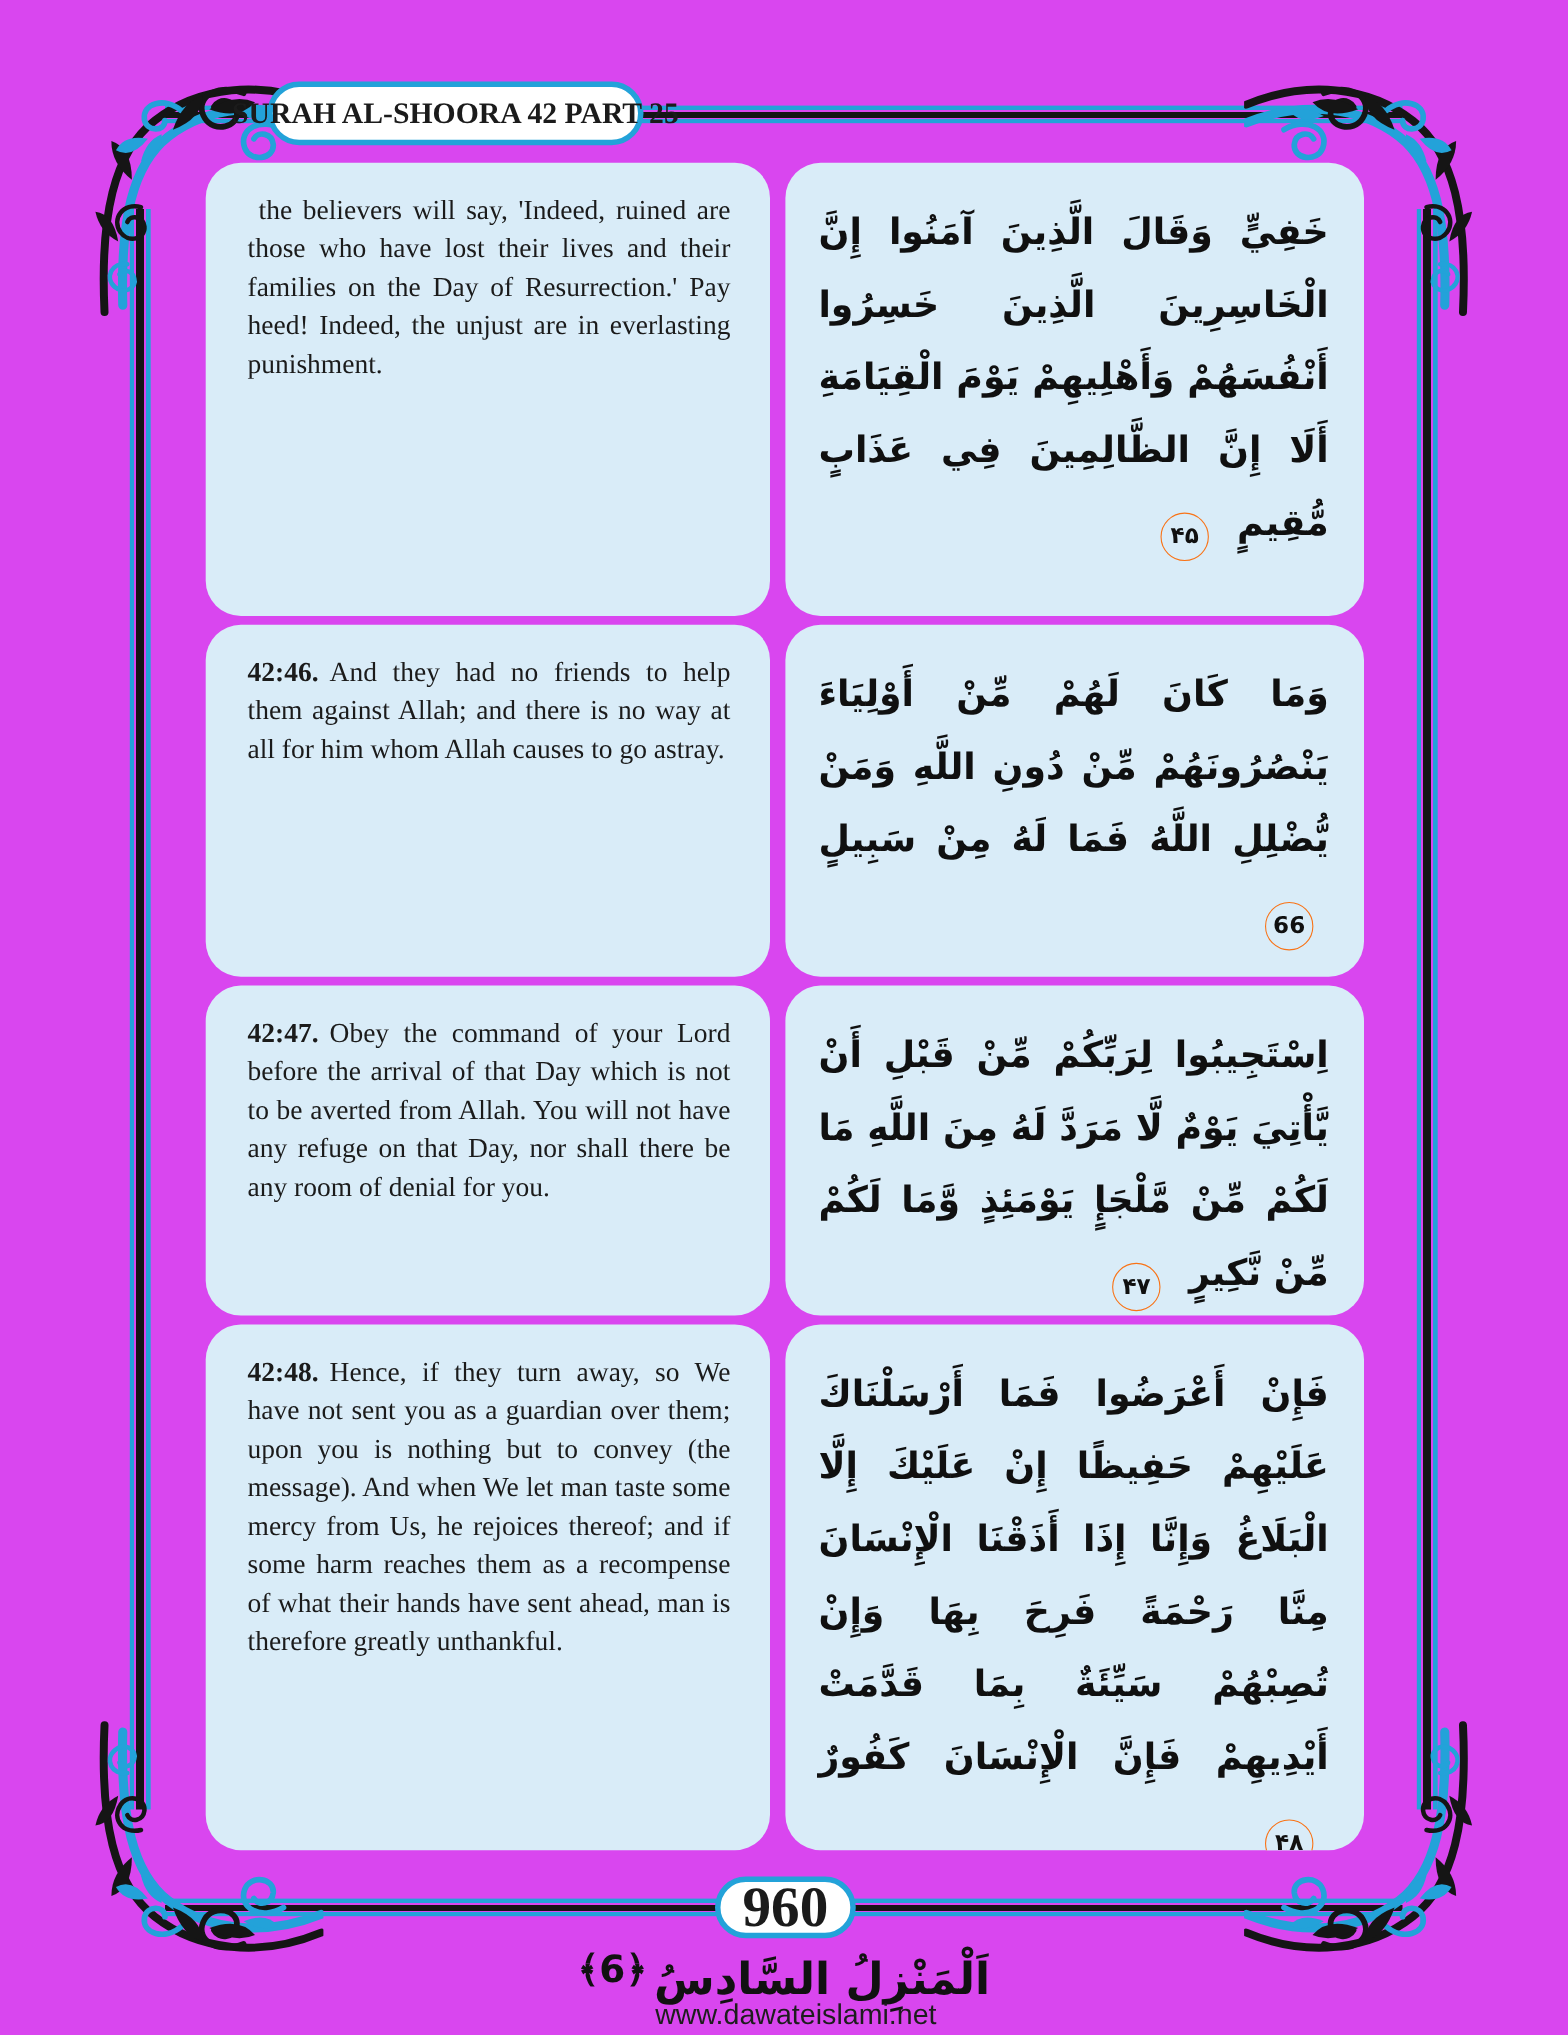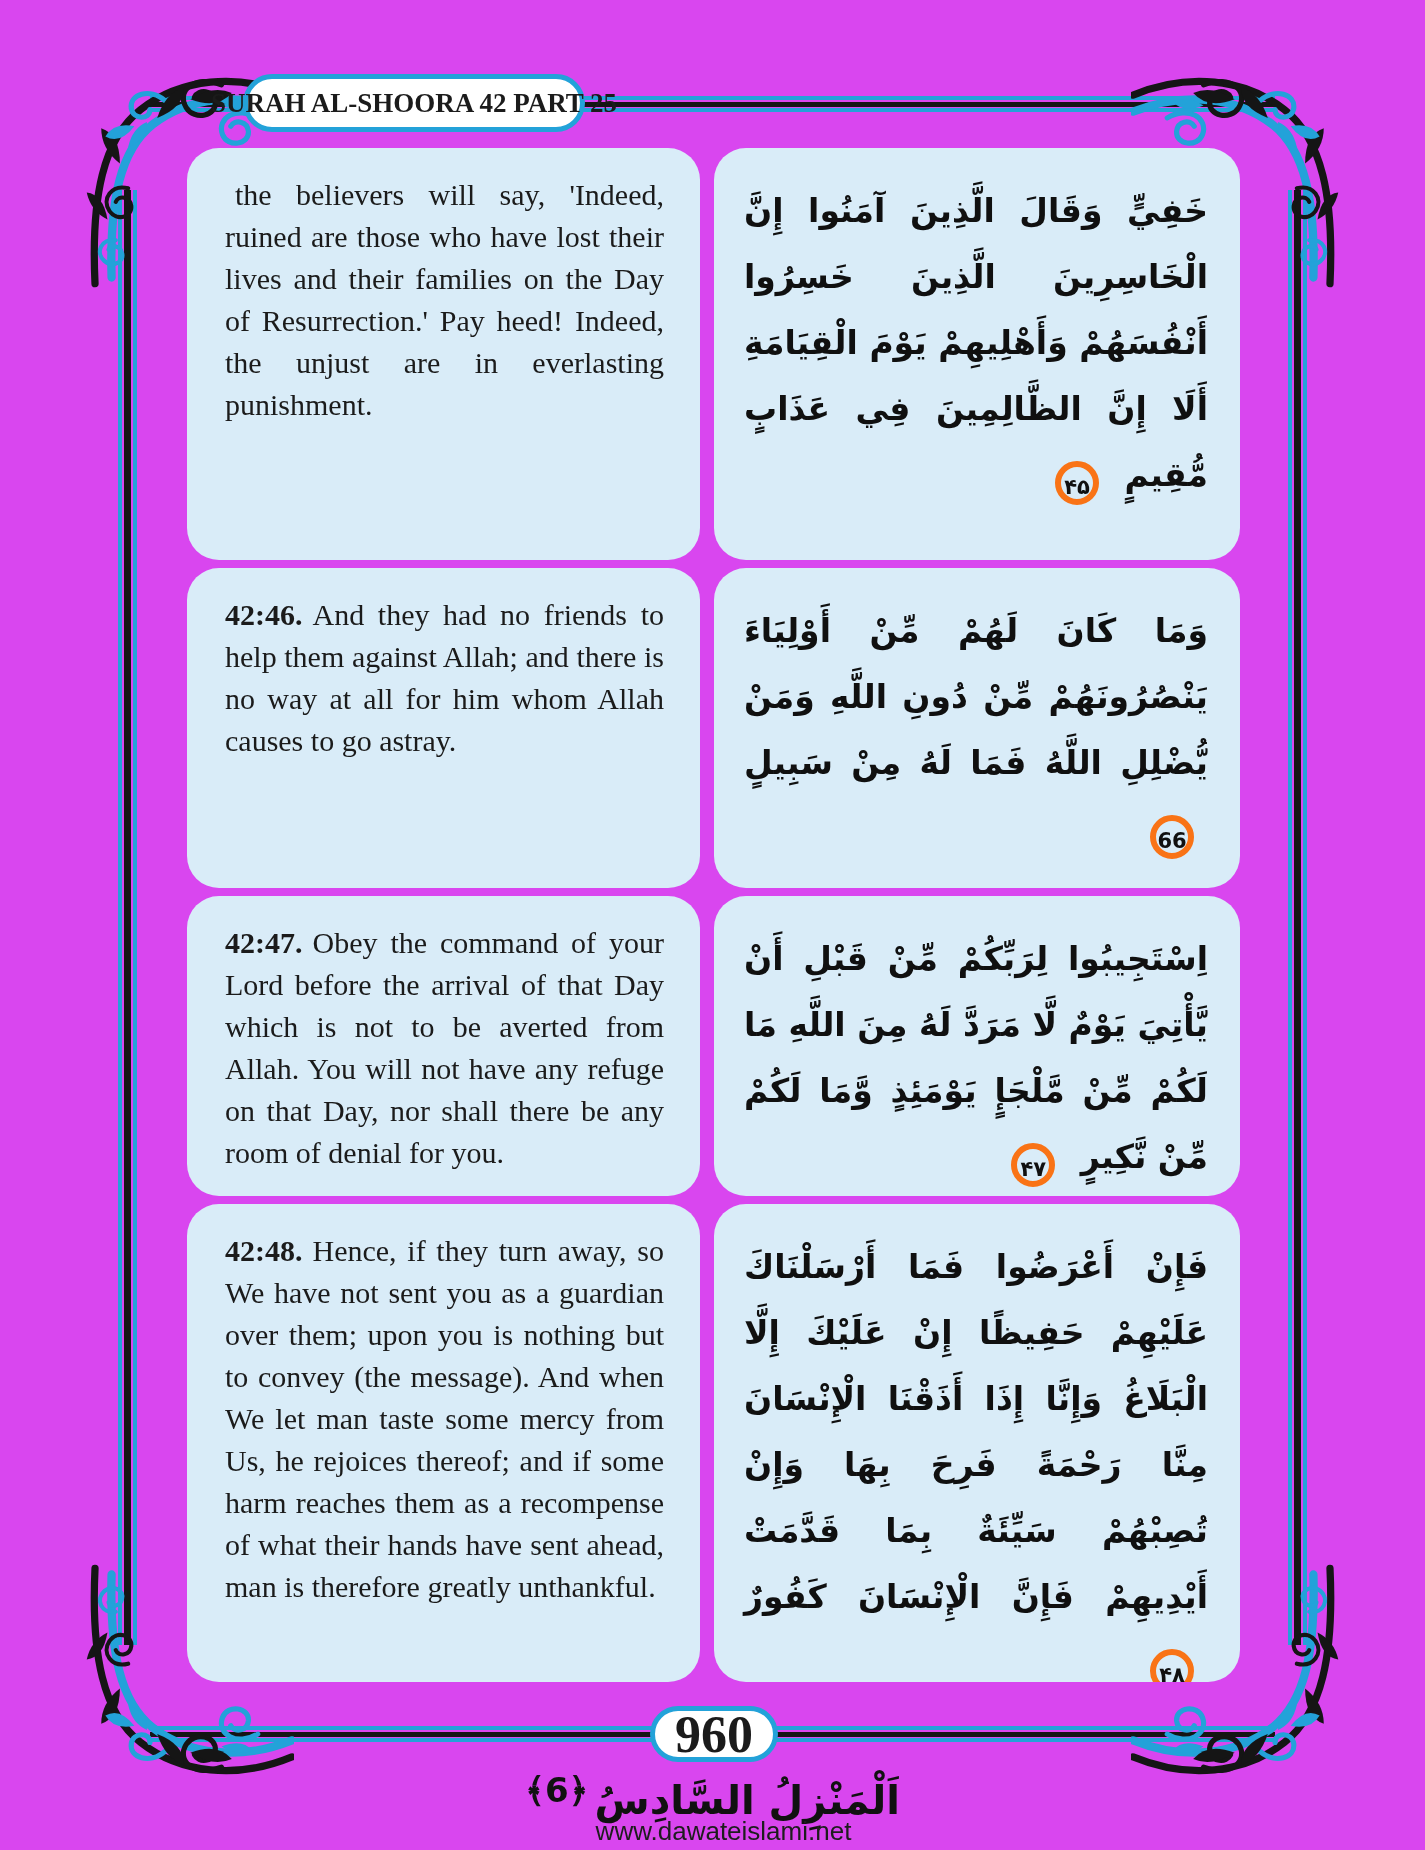--- a/index.html
+++ b/index.html
@@ -50,29 +50,29 @@
   .pill.pageno{left:650px;top:1706px;width:128px;height:56px;}
   .pill.pageno span{font-weight:bold;font-size:52px;}
   
   .grid{
     position:absolute;left:187px;top:148px;
     display:grid;grid-template-columns:513px 526px;
     grid-template-rows:412px 320px 300px 478px;
     gap:8px 14px;z-index:2;
   }
   .box{background:var(--box);border-radius:32px;overflow:hidden;box-sizing:border-box;}
-  .box.en{padding:26px 36px 0 38px;font-size:30px;line-height:1.40;text-align:justify;}
+  .box.en{padding:26px 36px 0 38px;font-size:25px;line-height:1.40;text-align:justify;}
   .box.en .ref{font-weight:bold;margin-right:10px;}
   .box.ar{
     direction:rtl;padding:30px 32px 0 30px;
     font-family:"DejaVu Sans",sans-serif;font-weight:bold;
     font-size:33px;line-height:2.0;text-align:justify;color:#101010;
   }
   .aya{
-    display:inline-block;width:44px;height:44px;border:6px solid #f97316;border-radius:50%;
+    display:inline-block;width:44px;height:44px;border:1px solid #f97316;border-radius:50%;
     font-size:21px;line-height:40px;text-align:center;vertical-align:-8px;
     margin:0 14px 0 2px;box-sizing:border-box;background:var(--box);
   }
   
   .manzil{
     position:absolute;left:0;top:1764px;width:1425px;height:52px;
     display:flex;align-items:center;justify-content:center;gap:6px;z-index:4;
   }
   .manzil .brackets{font-family:"DejaVu Sans",sans-serif;font-weight:bold;font-size:34px;color:#111;}
   .manzil .ar-label{font-family:"DejaVu Sans",sans-serif;font-weight:bold;font-size:40px;direction:rtl;color:#111;margin-top:20px;}

